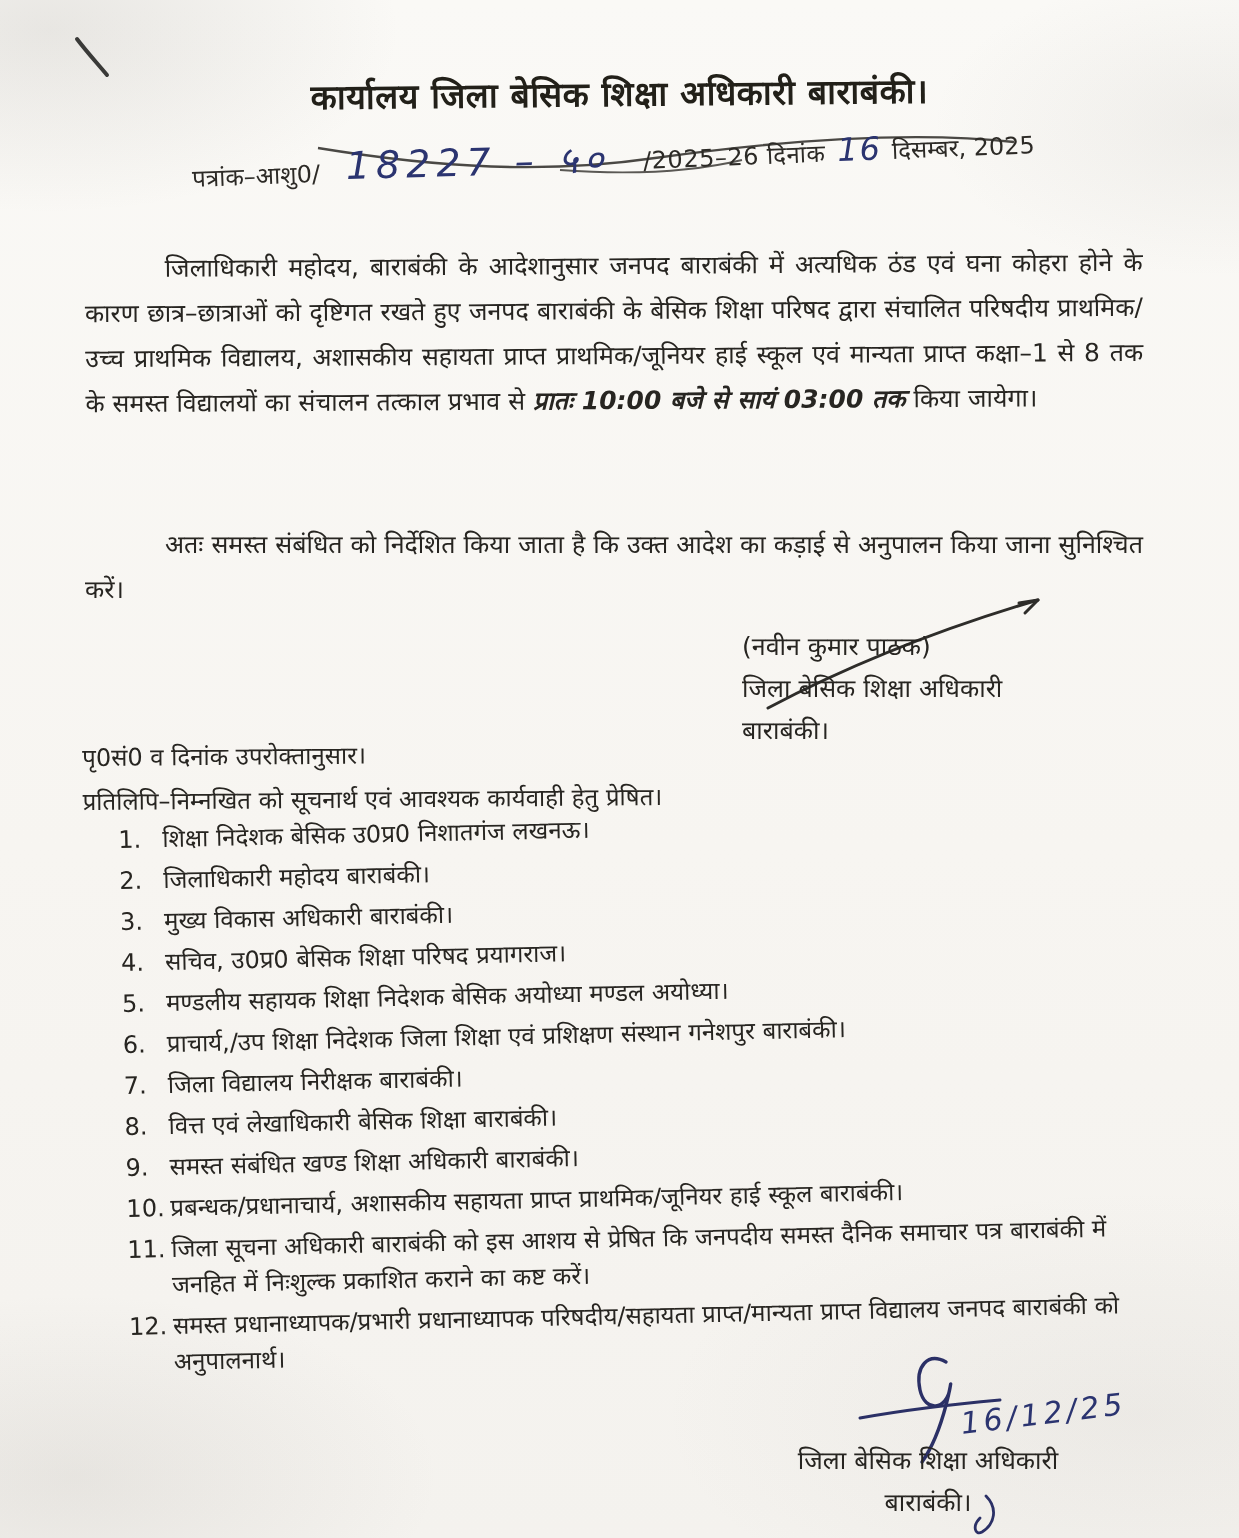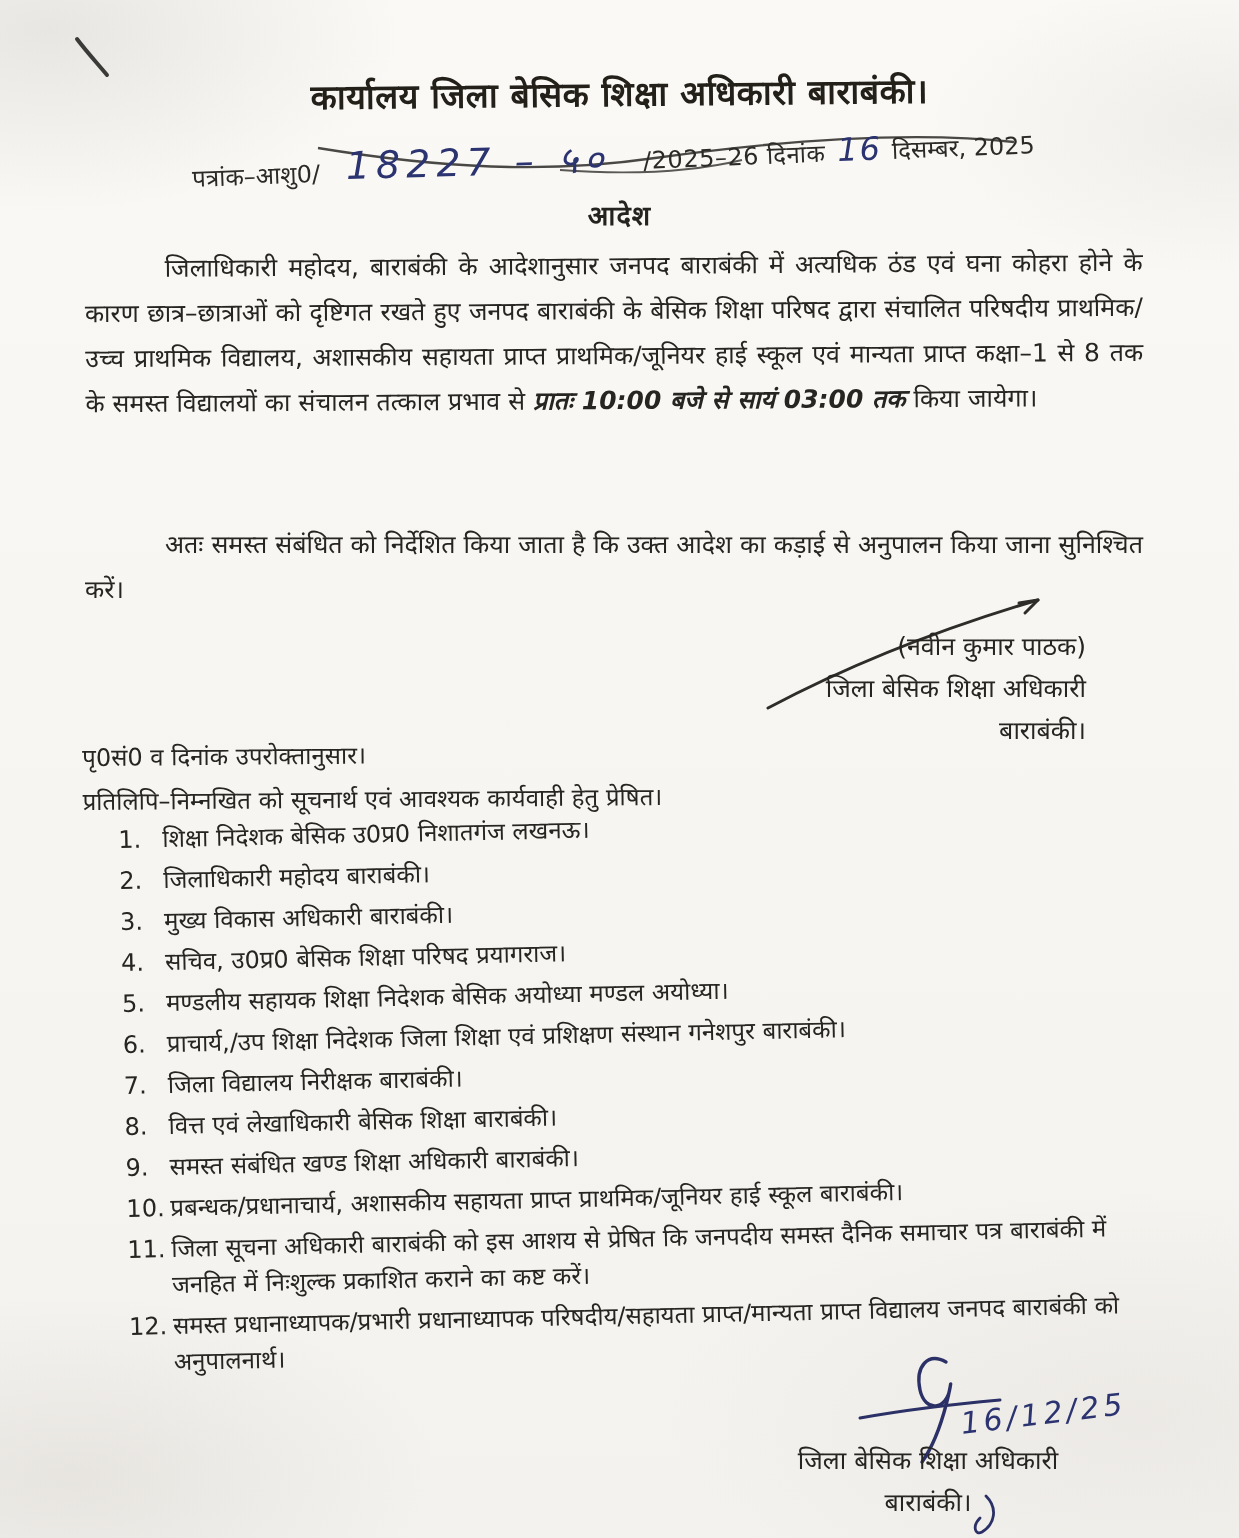--- a/index.html
+++ b/index.html
@@ -48,21 +48,21 @@
   .body-para{
     position:absolute;left:85px;width:1058px;
     font-size:25px;line-height:1.8;text-align:justify;color:#272521;
     margin:0;
   }
   .para1{top:243px;text-indent:80px;transform:rotate(-.35deg);}
   .para1 .emph{font-weight:700;font-style:italic;}
   .para2{top:514px;text-indent:80px;margin-top:8px;}
   .sign-block{
     position:absolute;top:626px;left:742px;width:344px;
-    text-align:right;font-size:25px;line-height:1.68;color:#272521;
+    text-align:left;font-size:25px;line-height:1.68;color:#272521;
   }
   .endorsement{
     position:absolute;top:736px;left:82px;width:900px;
     font-size:24px;line-height:1.85;color:#272521;transform:rotate(-.5deg);transform-origin:left top;
   }
   .copies{
     position:absolute;top:822px;left:118px;width:1010px;
     margin:0;padding:0;list-style:none;
     font-size:24px;line-height:1.5;color:#272521;
     transform:rotate(-1.25deg);transform-origin:left top;
@@ -105,21 +105,20 @@
   </div>
 
   <div class="ref-line">
     <span>पत्रांक–आशु0/</span>
     <span class="hand ref-number">18227 – ५०</span>
     <span class="ref-suffix">/2025–26 दिनांक</span>
     <span class="hand hand-date">16</span>
     <span>दिसम्बर, 2025</span>
   </div>
 
-  <div class="order-heading">आदेश</div>
 
   <p class="body-para para1"><span>जिलाधिकारी महोदय, बाराबंकी के आदेशानुसार जनपद बाराबंकी में अत्यधिक ठंड एवं घना कोहरा होने के कारण छात्र–छात्राओं को दृष्टिगत रखते हुए जनपद बाराबंकी के बेसिक शिक्षा परिषद द्वारा संचालित परिषदीय प्राथमिक/उच्च प्राथमिक विद्यालय, अशासकीय सहायता प्राप्त प्राथमिक/जूनियर हाई स्कूल एवं मान्यता प्राप्त कक्षा–1 से 8 तक के समस्त विद्यालयों का संचालन तत्काल प्रभाव से </span><span class="emph">प्रातः 10:00 बजे से सायं 03:00 तक</span><span> किया जायेगा।</span></p>
 
   <p class="body-para para2">अतः समस्त संबंधित को निर्देशित किया जाता है कि उक्त आदेश का कड़ाई से अनुपालन किया जाना सुनिश्चित करें।</p>
 
   <div class="sign-block">
     <div>(नवीन कुमार पाठक)</div>
     <div>जिला बेसिक शिक्षा अधिकारी</div>
     <div>बाराबंकी।</div>
   </div>

